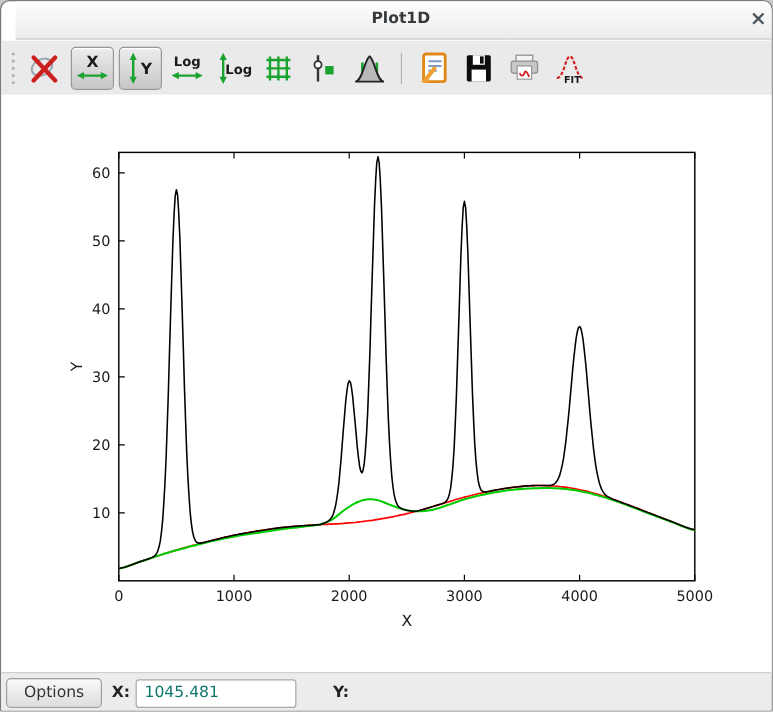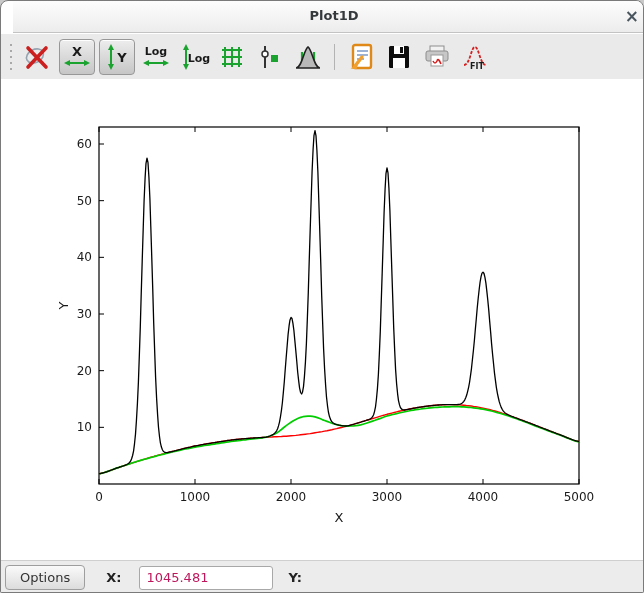--- a/index.html
+++ b/index.html
@@ -15,26 +15,26 @@
     background-image:radial-gradient(circle,#a9a9a9 1.2px,transparent 1.3px);
     background-size:4px 6px;background-repeat:repeat-y;background-position:center;}
   .tbtn{width:34px;height:36px;display:flex;align-items:center;justify-content:center;margin:0 2px;border-radius:4px;}
   .tbtn.toggled{background:linear-gradient(#ededed,#c6c6c6);border:1px solid #979797;box-shadow:inset 0 1px 0 #fff;width:36px;height:36px;box-sizing:border-box;}
   .tsep{width:1px;height:26px;background:#b3b3b3;margin:0 7px;}
   .plotarea{position:absolute;left:0;top:78px;width:644px;height:482px;background:#fff;}
   .plotarea svg{display:block;}
   .tick{font-size:12px;fill:#1a1a1a;}
   .axis{font-size:13px;fill:#1a1a1a;}
   .statusbar{position:absolute;left:0;top:559px;width:100%;height:34px;background:#ececec;
-    border-top:1px solid #cfcfcf;box-sizing:border-box;display:flex;align-items:center;padding:0 4px;gap:13px;}
+    border-top:1px solid #cfcfcf;box-sizing:border-box;display:flex;align-items:center;padding:0 4px;}
   .sbtn{font-family:inherit;font-size:13px;color:#333;padding:4px 14px;margin-right:6px;
     background:linear-gradient(#fafafa,#dcdcdc);border:1px solid #9e9e9e;border-radius:4px;}
   .slabel{font-size:13px;font-weight:bold;color:#222;margin:0 5px 0 2px;}
-  .sinput{font-family:inherit;font-size:13px;color:#be185d;width:120px;height:22px;
-    border:1px solid #a8a8a8;border-radius:3px;padding:0 6px;background:#fff;margin-right:0;}
+  .sinput{font-family:inherit;font-size:13px;color:#0f766e;width:120px;height:22px;
+    border:1px solid #a8a8a8;border-radius:3px;padding:0 6px;background:#fff;margin-right:28px;}
 </style>
 </head>
 <body>
 
 <div class="window">
 
   <div class="titlebar">
     <span class="title">Plot1D</span>
     <span class="close">×</span>
   </div>

